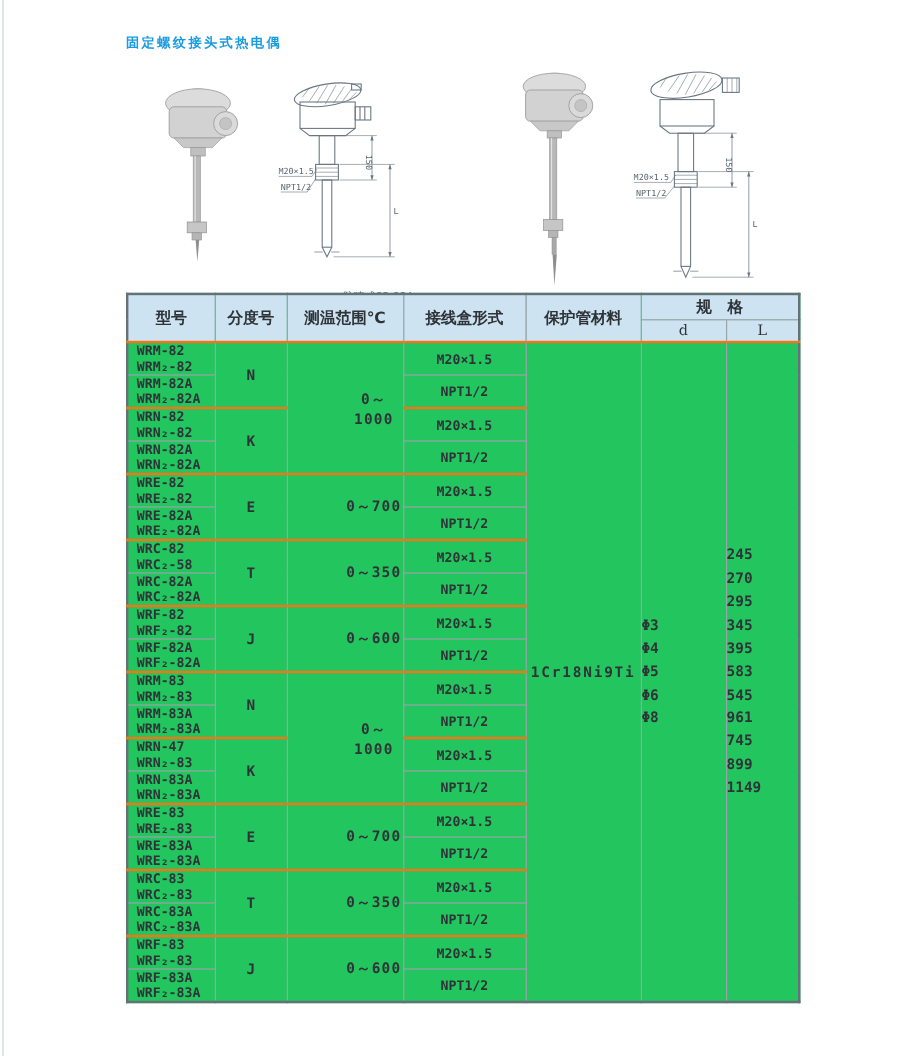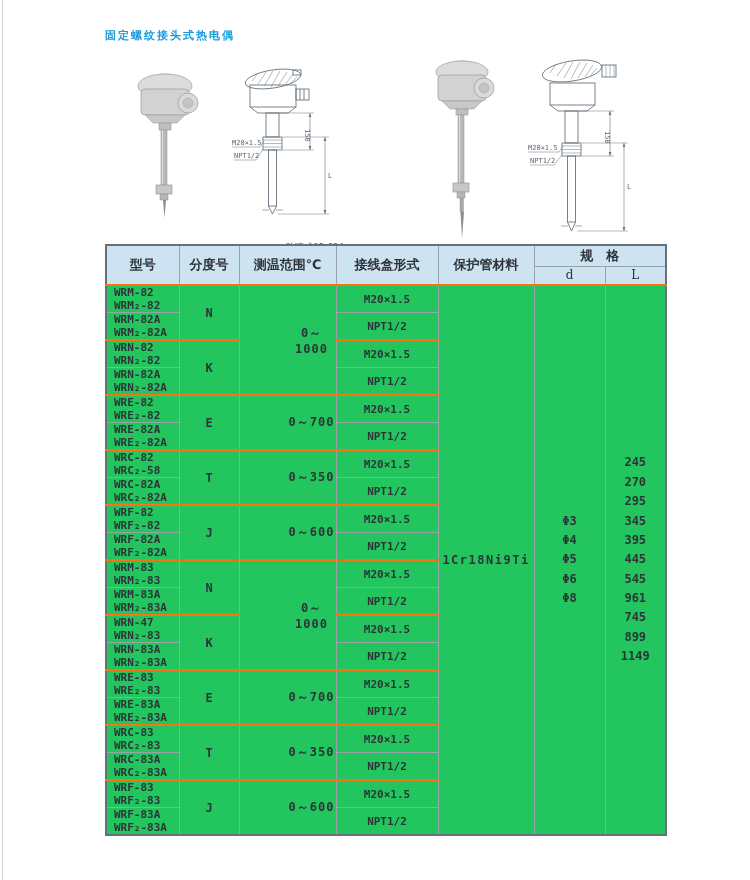--- a/index.html
+++ b/index.html
@@ -24,21 +24,21 @@
   thead th { background:#cde3f2; font-size:13px; font-weight:bold; color:#2e3338; }
   thead tr.h1 { height:21px; } thead tr.h2 { height:19px; }
   th.spec-sub { font-family:"DejaVu Serif","Liberation Serif",serif; font-size:12px; font-weight:normal; }
   tbody tr.gs td { border-top:2px solid #f97316; }
   .c-model { font:bold 11px "DejaVu Sans Mono",monospace; text-align:left; padding-left:7px; }
   .c-model div { line-height:13px; white-space:nowrap; }
   .c-grad  { text-align:center; font:bold 12px "DejaVu Sans Mono",monospace; }
   .c-temp  { text-align:center; font:bold 12px "DejaVu Sans Mono",monospace; letter-spacing:1px;padding-left:48px; }
   .c-jbox  { text-align:center; font:bold 11px "DejaVu Sans Mono",monospace; }
   .c-mat   { text-align:center; font:bold 12px "DejaVu Sans Mono",monospace; letter-spacing:1.5px; }
-  .c-d,.c-l{ text-align:center; font:bold 12px "DejaVu Sans Mono",monospace; }
+  .c-d,.c-l{ text-align:left; font:bold 12px "DejaVu Sans Mono",monospace; }
   .dl { height:19.4px; line-height:19.4px; }
 
   .notes { position:absolute; left:84px; top:825px; width:620px; color:#2b9fd9;
     font-size:12.5px; font-weight:bold; line-height:17px; }
   .notes .l2 { padding-left:25px; }
 </style>
 </head>
 <body>
 
 <div class="edge-line"></div>
@@ -186,21 +186,21 @@
             <div class="dl">Φ5</div>
             <div class="dl">Φ6</div>
             <div class="dl">Φ8</div>
       </td>
       <td class="c-l" rowspan="20">
         <div class="dl">245</div>
             <div class="dl">270</div>
             <div class="dl">295</div>
             <div class="dl">345</div>
             <div class="dl">395</div>
-            <div class="dl">445</div>
+            <div class="dl">583</div>
             <div class="dl">545</div>
             <div class="dl">961</div>
             <div class="dl">745</div>
             <div class="dl">899</div>
             <div class="dl">1149</div>
       </td>
     </tr>
     <tr>
       <td class="c-model">
             <div>WRM-82A</div>

